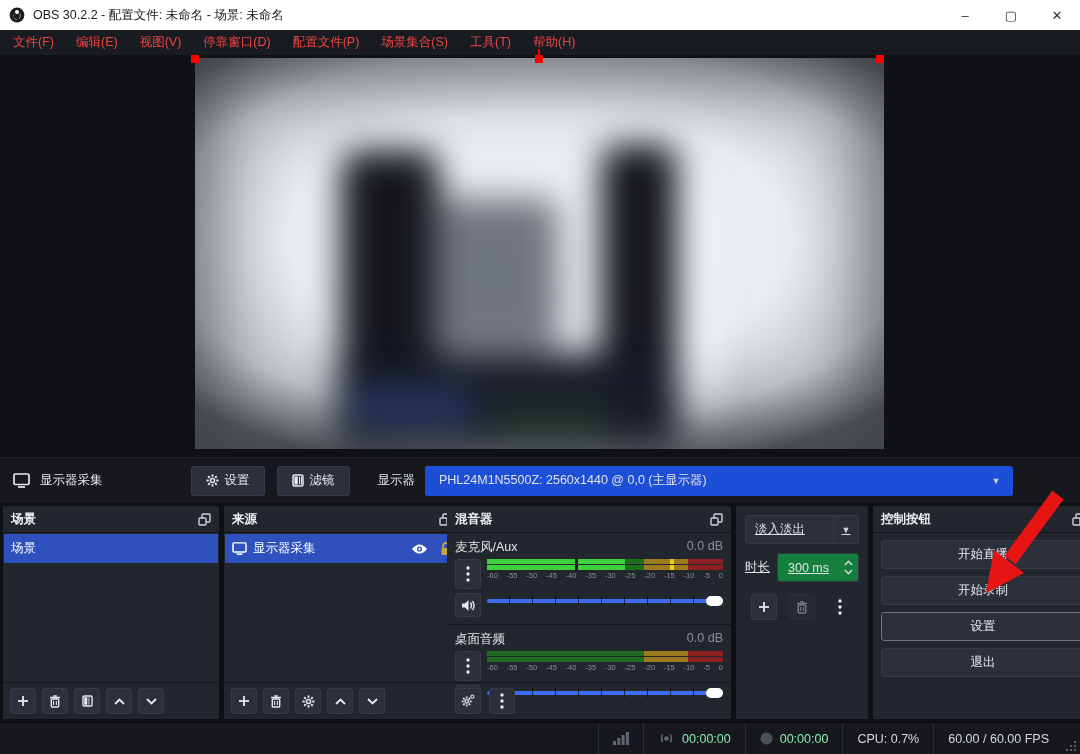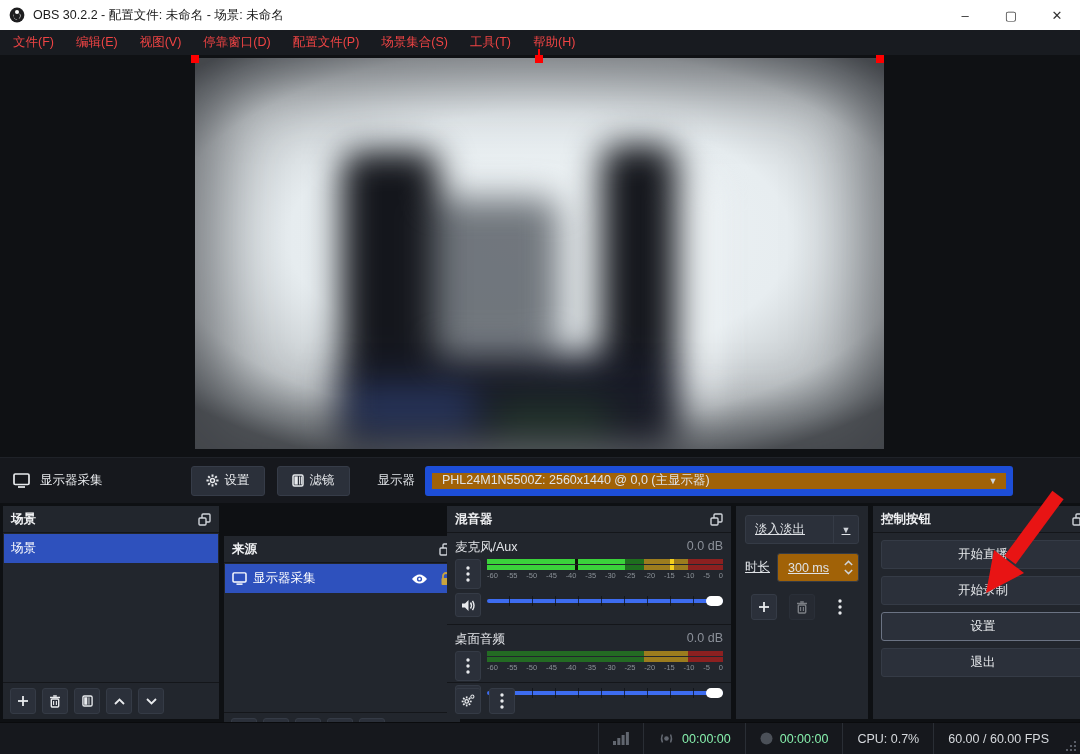--- a/index.html
+++ b/index.html
@@ -43,31 +43,31 @@
 
   
   .srcbar { position:absolute; left:0; top:457px; width:1080px; height:46px;
     background:#16181d; display:flex; align-items:center; border-top:1px solid #1f2228; }
   .src-ico { margin:0 10px 0 13px; }
   .src-name { color:#e8eaed; font-size:12.5px; margin-right:88px; }
   .tb-btn { height:30px; background:#2b303a; border:1px solid #363c48; border-radius:3px;
     color:#e8eaed; font-size:12.5px; display:flex; align-items:center; gap:6px;
     padding:0 14px; margin-right:12px; }
   .display-label { color:#dfe2e6; font-size:12.5px; margin:0 10px 0 16px; }
-  .combo { flex:1; max-width:588px; height:30px; background:#a16207; border:7px solid #1d4ed8;
+  .combo { flex:1; max-width:588px; height:30px; background:#1d4ed8; border:4px solid #1d4ed8;
     border-radius:3px; display:flex; align-items:center; color:#dfe2e6; font-size:12.5px; }
   .combo-text { padding:0 10px; flex:1; white-space:nowrap; overflow:hidden; }
   .combo-arrow { width:26px; height:100%; display:flex; align-items:center; justify-content:center;
     color:#cfd3d9; font-size:9px; }
 
   
   .dock { position:absolute; left:0; top:503px; width:1080px; height:219px; background:#0e1013; }
   .panel { position:absolute; top:3px; height:213px; background:#22262d; }
   .p-scenes { left:3px; width:216px; }
-  .p-sources { left:224px; width:236px;margin-top:30px; }
+  .p-sources { left:224px; width:236px; }
   .p-mixer { left:447px; width:284px; }
   .p-trans { left:736px; width:132px; }
   .p-controls { left:873px; width:220px; }
   .p-head { height:27px; display:flex; align-items:center; padding:0 8px;
     color:#f0f1f3; font-size:12.5px; font-weight:bold; border-bottom:1px solid #14161a; }
   .popout { margin-left:auto; }
 
   .list-item { height:29px; margin:1px 1px 0 1px; display:flex; align-items:center;
     padding:0 7px; font-size:12.5px; color:#fff; }
   .sel { background:#2e51bd; }
@@ -106,21 +106,21 @@
     border-top:1px solid #14161a; display:flex; align-items:center; gap:8px; padding:0 8px; }
 
   
   .tr-body { padding:9px 9px 0 9px; font-size:12.5px; color:#dfe2e6;text-decoration:underline; }
   .tr-select { height:29px; background:#2b303a; border:1px solid #353b46; border-radius:3px;
     display:flex; align-items:center; }
   .tr-sel-text { padding:0 9px; flex:1; }
   .tr-sel-arrow { width:25px; height:100%; display:flex; align-items:center; justify-content:center;
     font-size:9px; color:#cfd3d9; border-left:1px solid #353b46; }
   .tr-dur { display:flex; align-items:center; margin-top:9px; gap:7px; }
-  .spin { flex:1; height:29px; background:#a16207; border:1px solid #353b46; border-radius:3px;
+  .spin { flex:1; height:29px; background:#15803d; border:1px solid #353b46; border-radius:3px;
     display:flex; align-items:center; }
   .spin-val { flex:1; padding-left:10px; }
   .spin-arrows { width:20px; display:flex; flex-direction:column; align-items:center; gap:3px; }
   .tr-btns { display:flex; justify-content:center; align-items:center; gap:12px; margin-top:12px; }
 
   
   .ctl-body { padding:7px 8px; }
   .ctl-btn { width:100%; height:29px; background:#2b303a; border:1px solid #353b46;
     border-radius:3px; color:#e9ebee; font-size:12.5px; display:flex; align-items:center;
     justify-content:center; margin-bottom:7px; }

